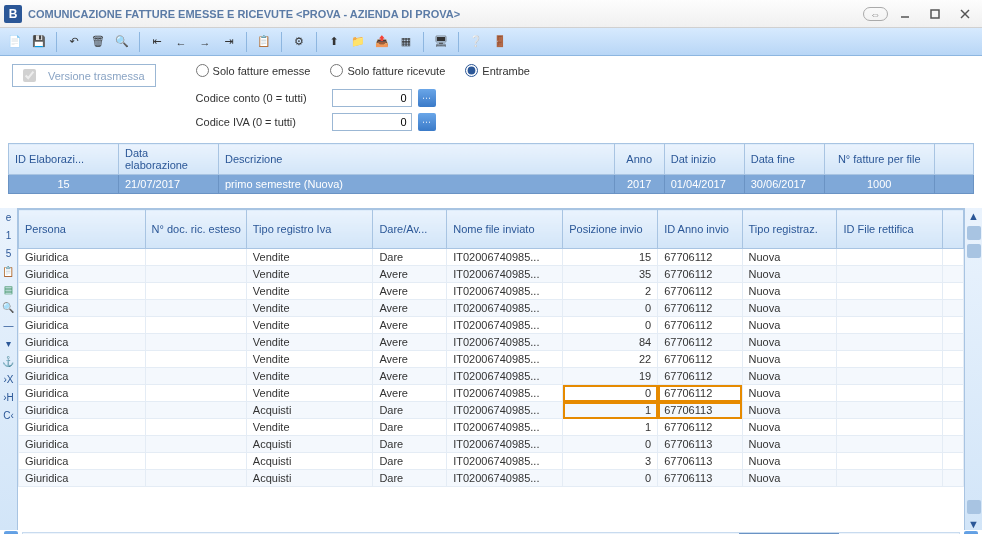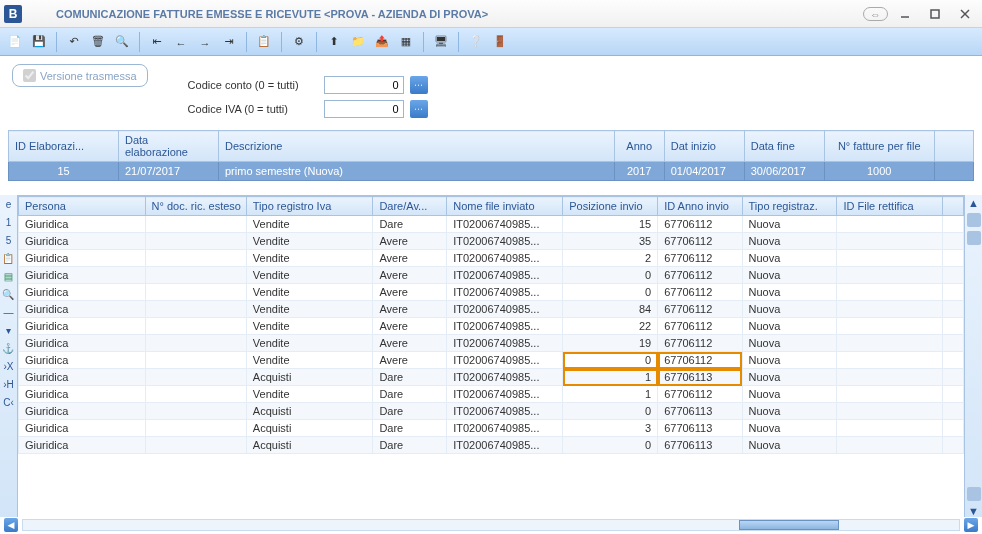--- a/index.html
+++ b/index.html
@@ -1,31 +1,31 @@
 <!DOCTYPE html>
 <html><head>
 <meta charset="utf-8">
 <style>
   * { box-sizing: border-box; margin: 0; padding: 0; }
   body { font-family: "Segoe UI", Tahoma, sans-serif; font-size: 11px; background: #fff; width: 982px; height: 534px; overflow: hidden; color: #333; }
   
   .titlebar { height: 28px; background: linear-gradient(#fdfdfd,#f0f0f0); border-bottom: 1px solid #d0d0d0; display: flex; align-items: center; padding: 0 4px; }
   .titlebar .app-icon { width: 18px; height: 18px; background: #2b5797; color: #fff; display: flex; align-items: center; justify-content: center; font-weight: bold; font-size: 12px; border-radius: 2px; margin-right: 6px; }
-  .titlebar .title { color: #5b7ba6; font-size: 11px; font-weight: 600; margin-left: 28px; }
+  .titlebar .title { color: #5b7ba6; font-size: 11px; font-weight: 600; }
   .titlebar .win-controls { margin-left: auto; display: flex; gap: 4px; align-items: center; }
   .titlebar .win-btn { width: 26px; height: 20px; display: flex; align-items: center; justify-content: center; cursor: default; }
   .titlebar .win-btn svg { stroke: #555; }
   .titlebar .restore-icon { border: 1px solid #aaa; border-radius: 10px; padding: 0 6px; font-size: 11px; color: #777; }
   
   .toolbar { height: 28px; background: linear-gradient(#d7eafe,#b8d6f6); border-bottom: 1px solid #8db6e0; display: flex; align-items: center; padding: 0 4px; gap: 2px; }
   .toolbar .tb-btn { width: 22px; height: 22px; display: flex; align-items: center; justify-content: center; border: 1px solid transparent; border-radius: 2px; }
   .toolbar .sep { width: 1px; height: 20px; background: #8db6e0; margin: 0 4px; }
   
   .filter-panel { padding: 8px 12px; background: #fff; display: flex; align-items: flex-start; gap: 40px; }
-  .version-box { border: 1px solid #9bb7d4; border-radius: 8px; padding: 4px 10px; color: #8aa4c4; display: flex; align-items: center; gap: 4px; }
+  .version-box { border: 1px solid #9bb7d4; border-radius: 0; padding: 4px 10px; color: #8aa4c4; display: flex; align-items: center; gap: 12px; }
   .version-box input[type=checkbox] { accent-color: #8aa4c4; }
   .radios { display: flex; gap: 20px; align-items: center; }
   .radios label { display: flex; align-items: center; gap: 4px; color: #333; }
   .radios input[type=radio] { accent-color: #2b5797; }
   .code-rows { display: flex; flex-direction: column; gap: 6px; }
   .code-row { display: flex; align-items: center; gap: 6px; }
   .code-row .lbl { width: 130px; }
   .code-row input { width: 80px; height: 18px; border: 1px solid #9bb7d4; padding: 0 4px; text-align: right; font-size: 11px; }
   .code-row .btn-dots { width: 18px; height: 18px; background: linear-gradient(#6aa6e8,#3a7ac8); color: #fff; display: flex; align-items: center; justify-content: center; border-radius: 2px; font-size: 9px; cursor: pointer; }
   
@@ -39,21 +39,21 @@
   
   .data-area { position: relative; height: 322px; display: flex; }
   .side-tools { width: 18px; background: linear-gradient(#eaf3fd,#d2e5f8); border-right: 1px solid #a8c4e2; display: flex; flex-direction: column; align-items: center; padding-top: 2px; gap: 4px; color: #2b5797; font-size: 10px; }
   .side-tools .ic { width: 14px; height: 14px; display: flex; align-items: center; justify-content: center; }
   .right-rail { width: 18px; background: linear-gradient(#eaf3fd,#d2e5f8); border-left: 1px solid #a8c4e2; display: flex; flex-direction: column; align-items: center; padding-top: 2px; gap: 4px; }
   .right-rail .ic { width: 14px; height: 14px; background: #a8c4e2; border-radius: 2px; }
   .right-rail .arrow { color: #2b5797; font-weight: bold; }
   
   .grid-wrap { flex: 1; overflow: hidden; border-top: 1px solid #a8c4e2; }
   .grid { width: 100%; border-collapse: collapse; font-size: 11px; table-layout: fixed; }
-  .grid th { background: linear-gradient(#eaf3fd,#d2e5f8); border: 1px solid #a8c4e2; padding: 3px 6px; text-align: left; color: #2b5797; font-weight: normal; white-space: nowrap; overflow: hidden; }
+  .grid th { background: linear-gradient(#eaf3fd,#d2e5f8); border: 1px solid #a8c4e2; padding: 13px 6px; text-align: left; color: #2b5797; font-weight: normal; white-space: nowrap; overflow: hidden; }
   .grid td { border: 1px solid #e4ecf5; padding: 2px 6px; white-space: nowrap; overflow: hidden; text-overflow: ellipsis; }
   .grid tbody tr:nth-child(even) td { background: #f4f8fd; }
   .grid tbody tr:nth-child(odd) td { background: #fff; }
   .grid td.num { text-align: right; }
   .highlight { outline: 2px solid #e68a00; outline-offset: -2px; }
   
   .footer-scroll { height: 16px; display: flex; align-items: center; padding: 0 4px; background: #fff; }
   .scroll-btn { width: 14px; height: 14px; background: linear-gradient(#6aa6e8,#3a7ac8); color: #fff; display: flex; align-items: center; justify-content: center; font-size: 9px; border-radius: 2px; }
   .scroll-track { flex: 1; margin: 0 4px; height: 12px; background: #eef4fb; border: 1px solid #c8dbef; position: relative; }
   .scroll-thumb { position: absolute; right: 120px; top: 0; bottom: 0; width: 100px; background: linear-gradient(#b8d6f6,#8db6e0); border: 1px solid #6a93c4; }
@@ -112,20 +112,34 @@
   <div class="tb-btn">❔</div>
   <div class="tb-btn">🚪</div>
 </div>
 
 <div class="filter-panel">
   <label class="version-box">
     <input type="checkbox" checked="" disabled="" style="">
     <span>Versione trasmessa</span>
   </label>
   <div>
+    <div class="radios">
+      <label>
+          <input type="radio" name="ft" style="">
+          <span>Solo fatture emesse</span>
+        </label>
+      <label>
+          <input type="radio" name="ft" style="">
+          <span>Solo fatture ricevute</span>
+        </label>
+      <label>
+          <input type="radio" name="ft" checked="" style="">
+          <span>Entrambe</span>
+        </label>
+    </div>
     <div class="code-rows" style="margin-top:12px;">
       <div class="code-row">
         <span class="lbl">Codice conto (0 = tutti)</span>
         <input value="0" style="">
         <div class="btn-dots">⋯</div>
       </div>
       <div class="code-row">
         <span class="lbl">Codice IVA (0 = tutti)</span>
         <input value="0" style="">
         <div class="btn-dots">⋯</div>

